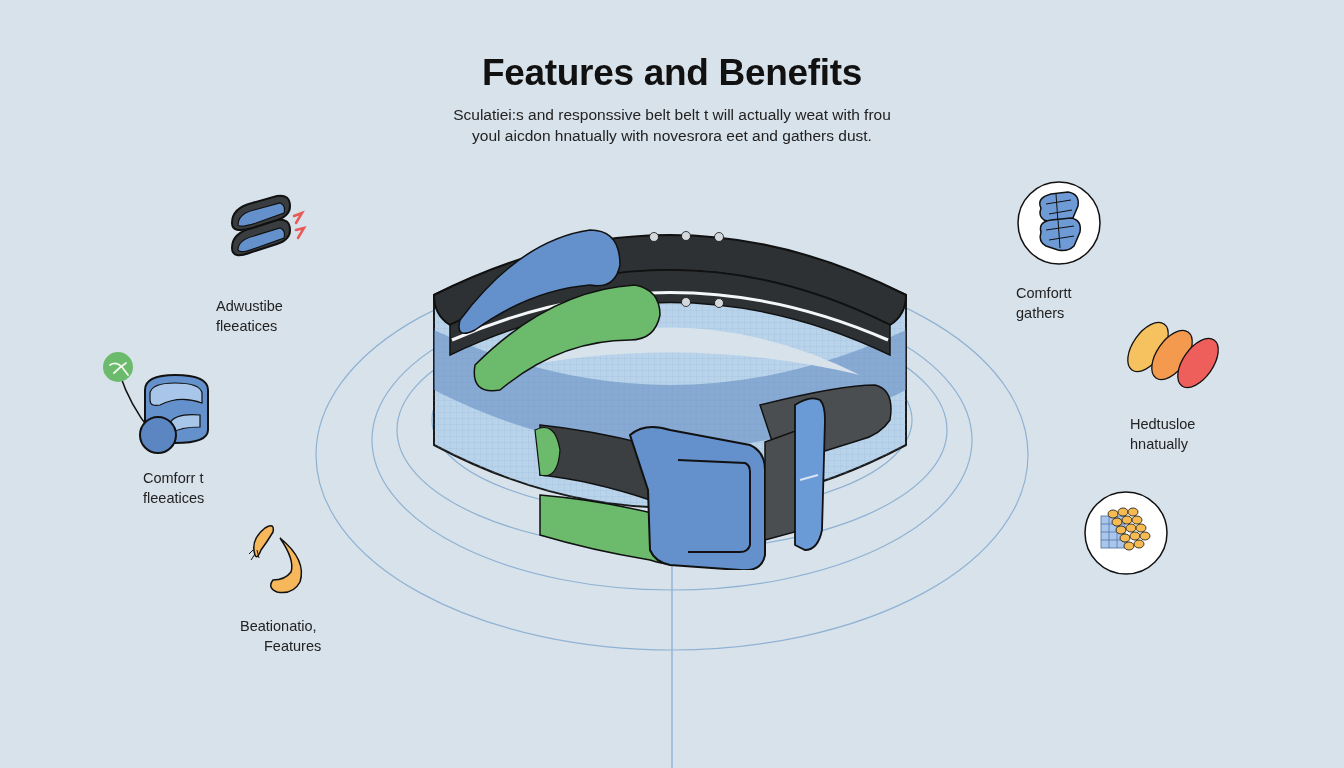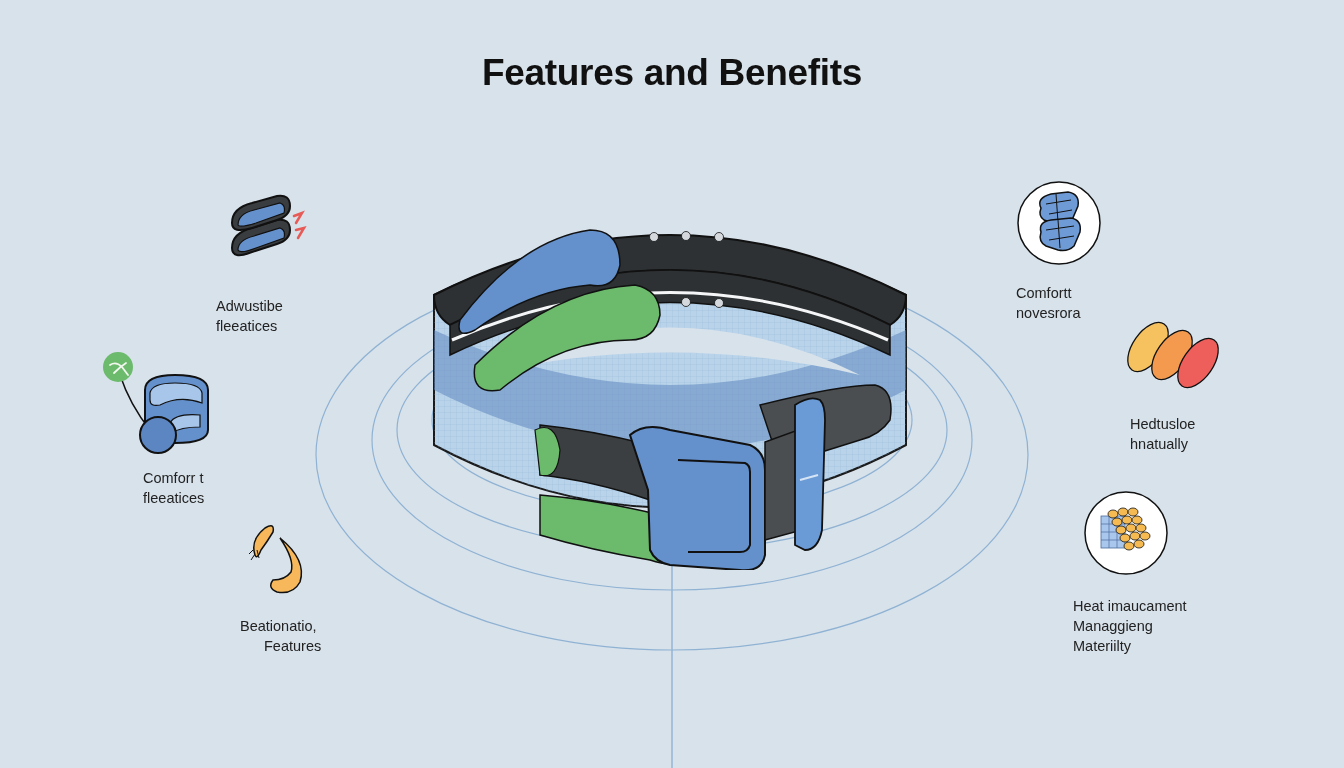--- a/index.html
+++ b/index.html
@@ -84,20 +84,24 @@
     <path d="M210 245 Q225 232 250 240 L330 255 Q345 262 345 280 L345 365 Q342 382 320 380 L250 375 Q235 372 230 360 L228 300 Z" fill="#6490cc" stroke="#111" stroke-width="2"></path>
     <path d="M258 270 L325 273 Q330 275 330 282 L330 355 Q328 362 320 362 L268 362" fill="none" stroke="#111" stroke-width="2"></path>
 
     <path d="M345 252 L378 240 L382 340 L345 350 Z" fill="#4b4e50" stroke="#111" stroke-width="1.5"></path>
 
     <path d="M375 215 Q390 205 400 210 Q405 215 405 230 L402 340 Q398 360 385 360 L375 355 Z" fill="#6b9bd6" stroke="#111" stroke-width="1.8"></path>
     <path d="M380 290 L398 285" stroke="#d6e4f5" stroke-width="2"></path>
   </svg>
 
   <div class="title">Features and Benefits</div>
+  <div class="subtitle">
+    <span>Sculatiei:s and responssive belt belt t will actually weat with frou</span>
+    <span>youl aicdon hnatually with novesrora eet and gathers dust.</span>
+  </div>
 
   <svg class="icon" style="left:222px;top:188px" width="90" height="90" viewBox="0 0 90 90">
     <path d="M10 60 Q10 45 30 40 L55 32 Q68 30 68 42 Q68 52 55 56 L30 64 Q10 72 10 60 Z" fill="#3a3d3f" stroke="#111" stroke-width="2"></path>
     <path d="M16 62 Q16 52 32 48 L58 40 Q64 42 62 50 L34 60 Q18 66 16 62 Z" fill="#6490cc" stroke="#111" stroke-width="1.2"></path>
     <path d="M10 35 Q10 20 30 15 L55 8 Q68 6 68 18 Q68 28 55 32 L30 40 Q10 46 10 35 Z" fill="#3a3d3f" stroke="#111" stroke-width="2"></path>
     <path d="M16 37 Q16 26 32 22 L58 15 Q64 17 62 25 L34 35 Q18 40 16 37 Z" fill="#6490cc" stroke="#111" stroke-width="1.2"></path>
     <path d="M72 28 L80 25 L74 35 M74 42 L82 40 L76 50" fill="none" stroke="#e85a56" stroke-width="2.5" stroke-linecap="round"></path>
   </svg>
   <div class="feature-label" style="left:216px;top:296px">
     <span>Adwustibe</span>
@@ -130,21 +134,21 @@
 
   <svg class="icon" style="left:1016px;top:180px" width="86" height="86" viewBox="0 0 86 86">
     <circle cx="43" cy="43" r="41" fill="#ffffff" stroke="#111" stroke-width="1.5"></circle>
     <path d="M25 28 Q20 18 35 14 L52 12 Q64 14 62 26 L56 40 Q50 46 40 44 L28 40 Q22 36 25 28 Z" fill="#6e9bd6" stroke="#111" stroke-width="1.5"></path>
     <path d="M30 24 L55 20 M33 34 L56 30 M40 14 L42 42" stroke="#111" stroke-width="1"></path>
     <path d="M25 52 Q22 42 35 40 L55 38 Q66 40 64 52 L58 66 Q52 72 42 70 L30 66 Q22 62 25 52 Z" fill="#6e9bd6" stroke="#111" stroke-width="1.5"></path>
     <path d="M30 50 L58 46 M33 60 L58 56 M42 40 L44 68" stroke="#111" stroke-width="1"></path>
   </svg>
   <div class="feature-label" style="left:1016px;top:283px">
     <span>Comfortt</span>
-    <span>novesrora</span>
+    <span>gathers</span>
   </div>
 
   <svg class="icon" style="left:1120px;top:315px" width="105" height="80" viewBox="0 0 105 80">
     <ellipse cx="28" cy="32" rx="15" ry="28" transform="rotate(35 28 32)" fill="#f6c25f" stroke="#111" stroke-width="1.3"></ellipse>
     <ellipse cx="52" cy="40" rx="15" ry="28" transform="rotate(35 52 40)" fill="#f49a4f" stroke="#111" stroke-width="1.3"></ellipse>
     <ellipse cx="78" cy="48" rx="15" ry="28" transform="rotate(35 78 48)" fill="#ee5f5c" stroke="#111" stroke-width="1.3"></ellipse>
   </svg>
   <div class="feature-label" style="left:1130px;top:414px">
     <span>Hedtusloe</span>
     <span>hnatually</span>
@@ -164,19 +168,14 @@
       <ellipse cx="38" cy="40" rx="5" ry="4"></ellipse>
         <ellipse cx="48" cy="38" rx="5" ry="4"></ellipse>
         <ellipse cx="58" cy="38" rx="5" ry="4"></ellipse>
       <ellipse cx="42" cy="48" rx="5" ry="4"></ellipse>
         <ellipse cx="52" cy="46" rx="5" ry="4"></ellipse>
         <ellipse cx="62" cy="46" rx="5" ry="4"></ellipse>
       <ellipse cx="46" cy="56" rx="5" ry="4"></ellipse>
         <ellipse cx="56" cy="54" rx="5" ry="4"></ellipse>
     </g>
   </svg>
-  <div class="feature-label" style="left:1073px;top:596px">
-    <span>Heat imaucament</span>
-    <span>Managgieng</span>
-    <span>Materiilty</span>
-  </div>
 
 </div>
 
 </body></html>

